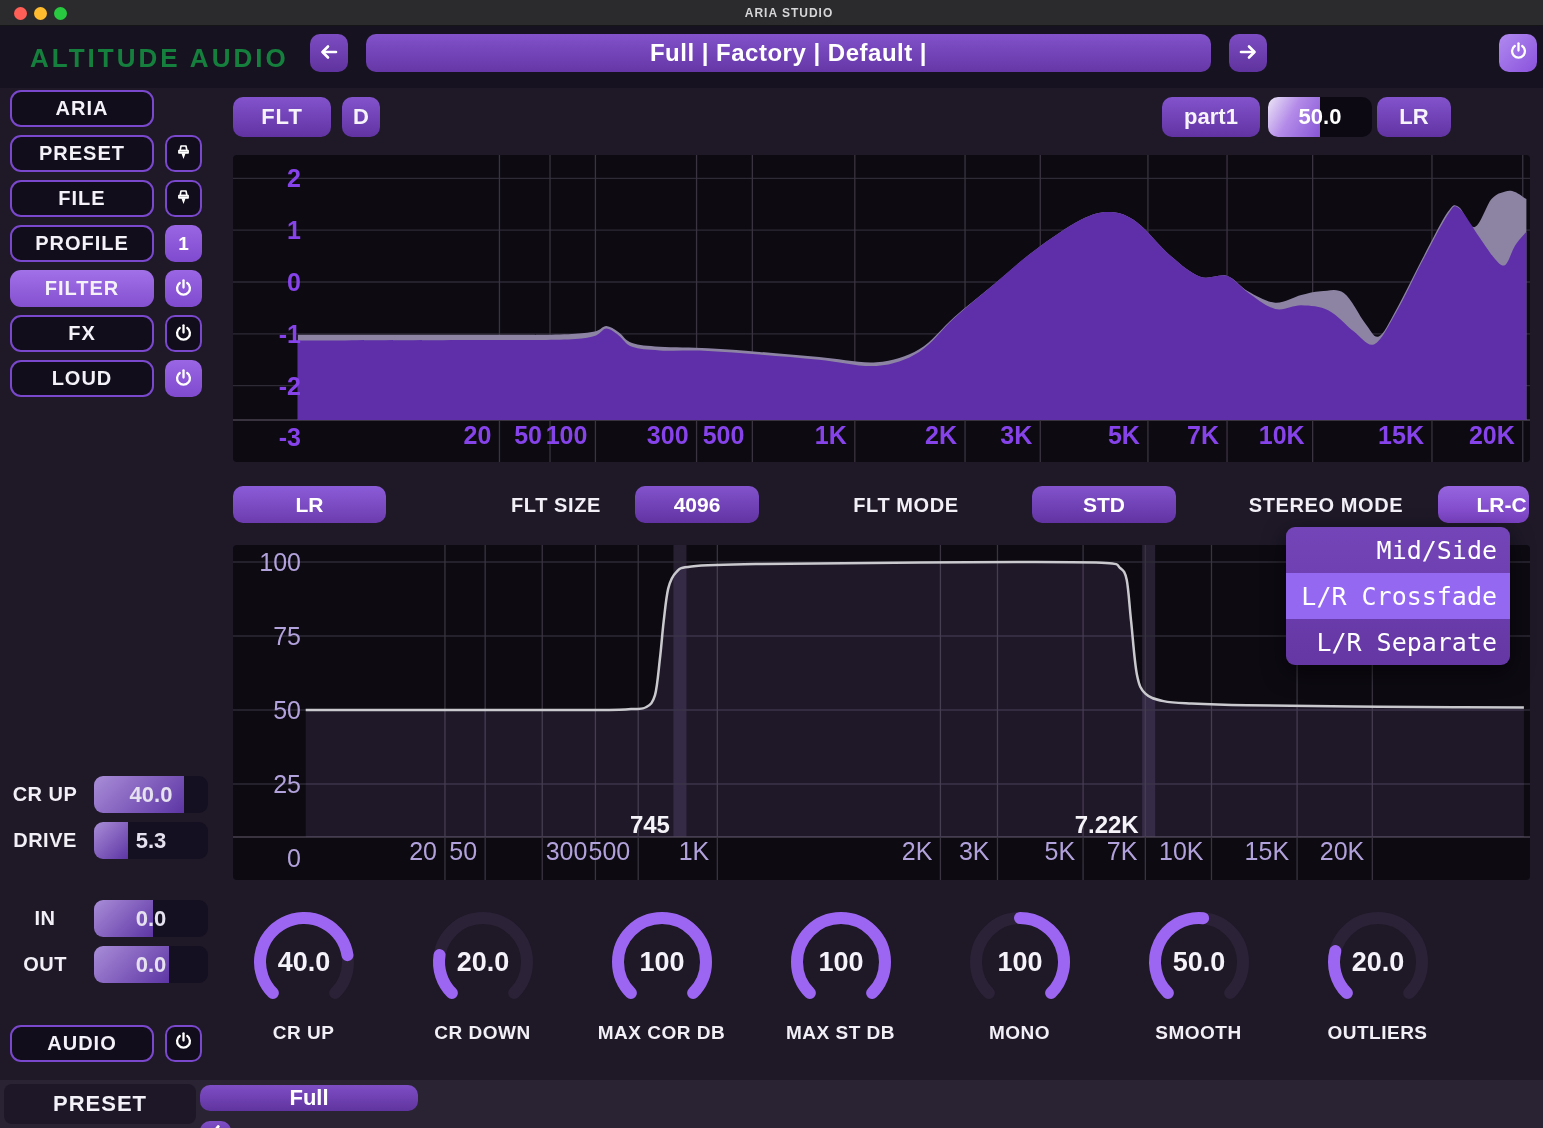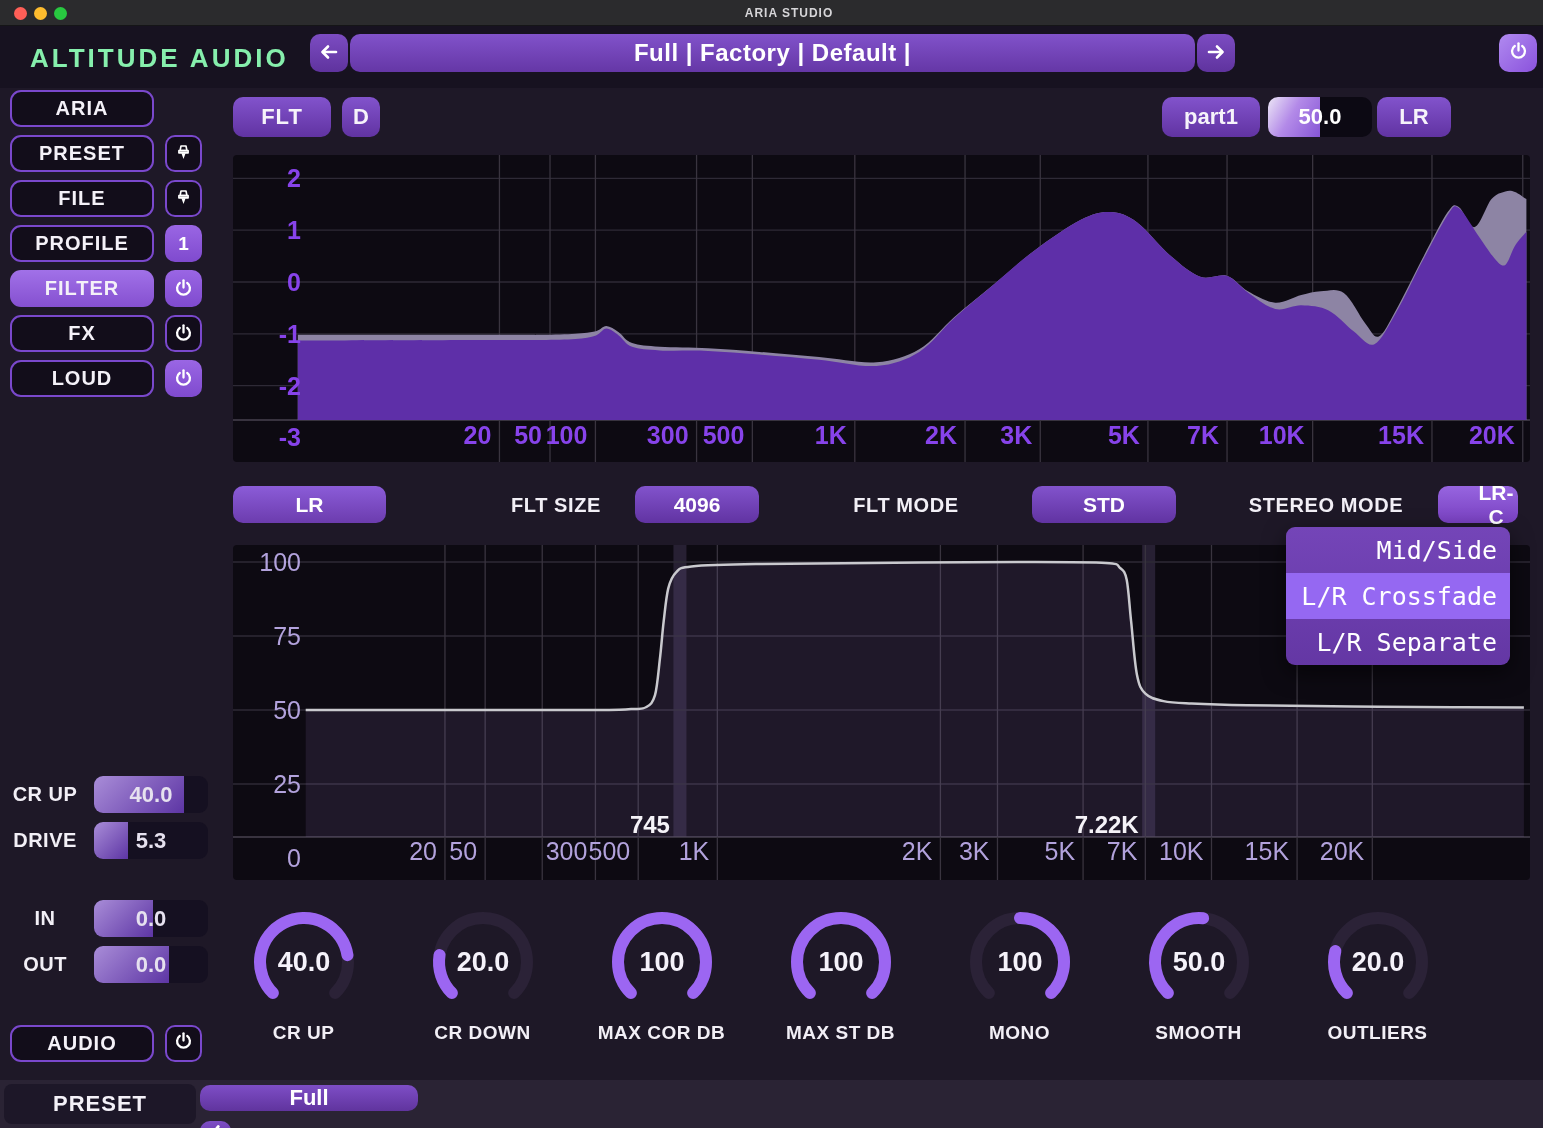--- a/index.html
+++ b/index.html
@@ -4,22 +4,22 @@
 <style>
   * { box-sizing: border-box; margin: 0; padding: 0; }
   body { font-family: "Liberation Sans", "DejaVu Sans", sans-serif; background: #000; }
   .app { position: relative; width: 1543px; height: 1128px; background: #1e1827; overflow: hidden; }
 
   .titlebar { position: absolute; left: 0; top: 0; width: 100%; height: 26px; background: #2b2b2d; border-bottom: 1px solid #151517; }
   .titlebar-title { position: absolute; inset: 0; text-align: center; line-height: 26px; font-size: 12px; font-weight: bold; color: #d6d5d8; letter-spacing: 1px; padding-left: 35px; }
   .tl { position: absolute; top: 7px; width: 13px; height: 13px; border-radius: 50%; }
 
   .header { position: absolute; left: 0; top: 26px; width: 100%; height: 62px; background: #171220; }
-  .brand { position: absolute; left: 30px; top: 17px; font-size: 26px; font-weight: bold; letter-spacing: 3px; color: #86efac; }
-  .nav { position: absolute; left: 310px; top: 8px; height: 38px; display: flex; gap: 2px; align-items: center; }
+  .brand { position: absolute; left: 30px; top: 17px; font-size: 26px; font-weight: bold; letter-spacing: 3px; color: #15803d; }
+  .nav { position: absolute; left: 310px; top: 8px; height: 38px; display: flex; gap: 18px; align-items: center; }
   .nav-btn { width: 38px; height: 38px; border: none; border-radius: 10px; background: linear-gradient(180deg,#7c4cc2,#5f339e); color: #fff; display: flex; align-items: center; justify-content: center; cursor: pointer; }
   .nav-btn svg { width: 24px; height: 24px; }
   .preset-display { width: 845px; height: 38px; border-radius: 10px; background: linear-gradient(180deg,#8152ca,#6537a6); color: #fff; font-size: 24px; font-weight: bold; display: flex; align-items: center; justify-content: center; letter-spacing: .5px; }
   .power-main { position: absolute; left: 1499px; top: 8px; width: 38px; height: 38px; border: none; border-radius: 10px; background: linear-gradient(135deg,#b08af0,#8a52dc); color: #fff; display:flex; align-items:center; justify-content:center; cursor:pointer; }
   .power-main svg, .aux svg { width: 23px; height: 23px; }
 
   .sidebar { position: absolute; left: 10px; top: 90px; width: 195px; display: flex; flex-direction: column; gap: 8px; }
   .side-row { display: flex; gap: 11px; height: 37px; }
   .side-btn { width: 144px; height: 37px; border-radius: 11px; background: #120d1a; border: 2.5px solid #7a48cc; color: #f4f1f8; font-size: 20px; font-weight: bold; letter-spacing: 1px; display: flex; align-items: center; justify-content: center; cursor: pointer; font-family: inherit; }
   .side-btn.active { background: linear-gradient(180deg,#a171e8,#8550d0); border: none; }
@@ -218,21 +218,21 @@
       </svg>
     </div>
 
   <div class="controls-row">
     <button class="ctl-btn wide" style="left:233px;width:153px;">LR</button>
     <span class="ctl-label" style="left:505px;width:102px;">FLT SIZE</span>
     <button class="ctl-btn" style="left:635px;width:124px;">4096</button>
     <span class="ctl-label" style="left:845px;width:122px;">FLT MODE</span>
     <button class="ctl-btn" style="left:1032px;width:144px;">STD</button>
     <span class="ctl-label" style="left:1240px;width:172px;">STEREO MODE</span>
-    <button class="ctl-btn" style="left:1438px;width:80px;background:linear-gradient(180deg,#9765e0,#7840c0);padding-left:36px;">LR-C</button>
+    <button class="ctl-btn" style="left:1438px;width:91px;background:linear-gradient(180deg,#9765e0,#7840c0);padding-left:36px;">LR-C</button>
   </div>
 
   <div class="graph graph2">
       <svg viewBox="0 0 1297 335" width="100%" height="100%" preserveAspectRatio="none">
         <rect x="440.44620000000003" y="0" width="13" height="292" fill="rgba(178,152,224,0.16)"></rect>
         <rect x="909.1819999999999" y="0" width="13" height="292" fill="rgba(178,152,224,0.16)"></rect>
         <line x1="0" y1="17" x2="1297" y2="17" stroke="#2e2a36" stroke-width="1.3"></line>
         <line x1="0" y1="91" x2="1297" y2="91" stroke="#2e2a36" stroke-width="1.3"></line>
         <line x1="0" y1="165" x2="1297" y2="165" stroke="#2e2a36" stroke-width="1.3"></line>
         <line x1="0" y1="239" x2="1297" y2="239" stroke="#2e2a36" stroke-width="1.3"></line>

